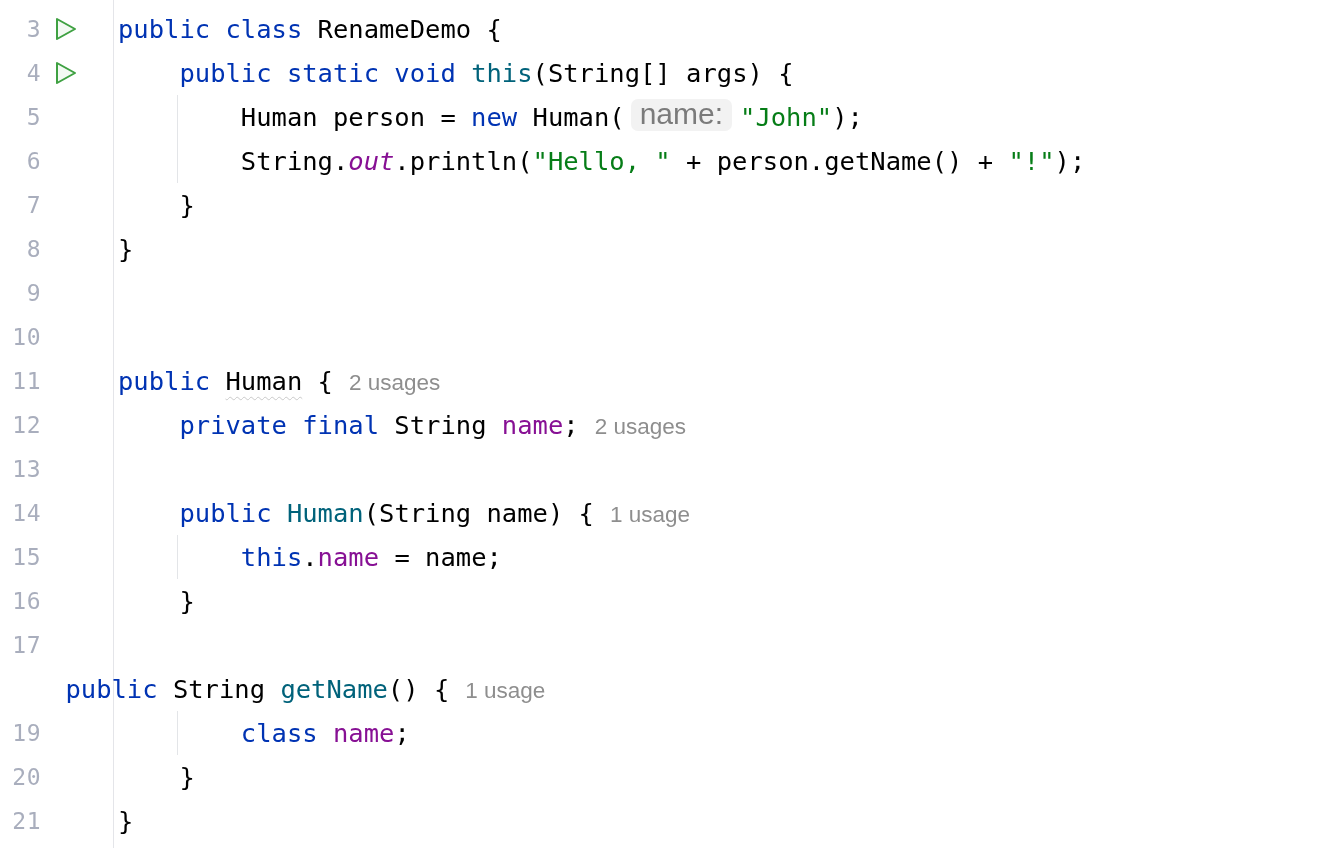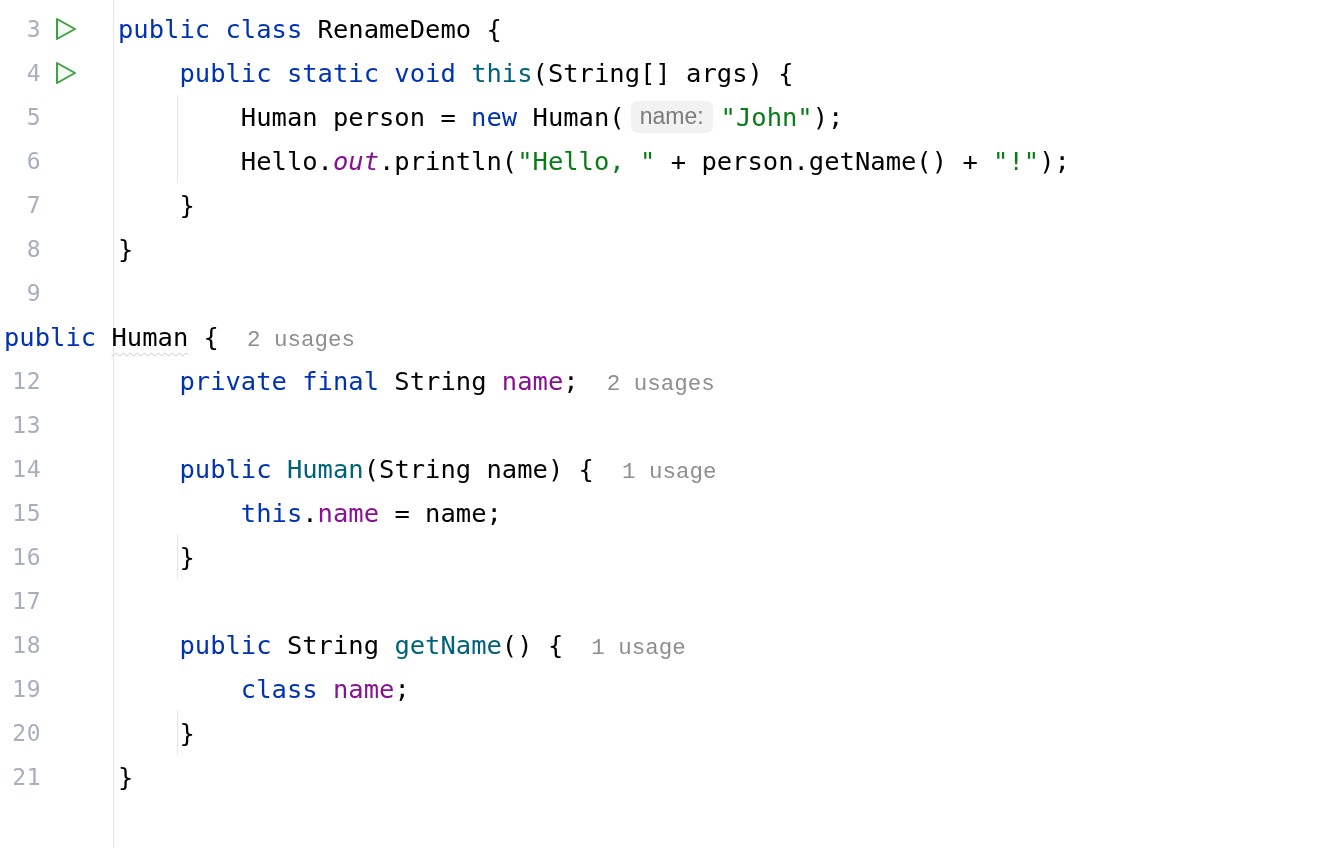--- a/index.html
+++ b/index.html
@@ -68,26 +68,26 @@
   .inlay {
     display: inline-block;
     vertical-align: 2px;
     margin: 0 8px 0 6px;
     padding: 0 9px 2px 9px;
     line-height: 30px;
     border-radius: 7px;
     background: var(--inlay-bg, #f2f2f2);
     color: var(--inlay-text, #7b7b7b);
     font-family: "Liberation Sans", sans-serif;
-    font-size: 23px;
+    font-size: 30px;
   }
   .usages {
-    margin-left: 28px;
+    margin-left: 16px;
     color: var(--hint, #8e8e8e);
-    font-family: Liberation Mono, monospace;
+    font-family: Liberation Sans, sans-serif;
     font-size: 22.5px;
     cursor: pointer;
   }
   .indent-guide {
     position: absolute;
     width: 1px;
     background: var(--indent-guide, #e3e5e8);
   }
   .g1 { left: 177px; top: 95px;  height: 88px; }
   .g2 { left: 177px; top: 535px; height: 44px; }
@@ -99,32 +99,33 @@
 <div class="editor">
   <div class="gutter-border"></div>
   <div class="lines" id="lines">
       <div class="row"><div class="gutter"><span class="lnum">3</span><span class="runicon"><svg width="28" height="28" viewBox="0 0 28 28">
               <polygon points="6,4 24,14 6,24" fill="#f3faf3" stroke="#3fa142" stroke-width="2" stroke-linejoin="round"></polygon>
             </svg></span></div><div class="code"><span class="c-kw">public class</span><span class="c-pl"> RenameDemo {</span></div></div>
       <div class="row"><div class="gutter"><span class="lnum">4</span><span class="runicon"><svg width="28" height="28" viewBox="0 0 28 28">
               <polygon points="6,4 24,14 6,24" fill="#f3faf3" stroke="#3fa142" stroke-width="2" stroke-linejoin="round"></polygon>
             </svg></span></div><div class="code"><span class="c-pl">    </span><span class="c-kw">public static void</span><span class="c-pl"> </span><span class="c-decl">this</span><span class="c-pl">(String[] args) {</span></div></div>
       <div class="row"><div class="gutter"><span class="lnum">5</span></div><div class="code"><span class="c-pl">        Human person = </span><span class="c-kw">new</span><span class="c-pl"> Human(</span><span class="inlay">name:</span><span class="c-str">"John"</span><span class="c-pl">);</span></div></div>
-      <div class="row"><div class="gutter"><span class="lnum">6</span></div><div class="code"><span class="c-pl">        Hello.</span><span class="c-field c-it">out</span><span class="c-pl">.println(</span><span class="c-str">"Hello, "</span><span class="c-pl"> + person.getName() + </span><span class="c-str">"!"</span><span class="c-pl">);</span></div></div>
+      <div class="row"><div class="gutter"><span class="lnum">6</span></div><div class="code"><span class="c-pl">        String.</span><span class="c-field c-it">out</span><span class="c-pl">.println(</span><span class="c-str">"Hello, "</span><span class="c-pl"> + person.getName() + </span><span class="c-str">"!"</span><span class="c-pl">);</span></div></div>
       <div class="row"><div class="gutter"><span class="lnum">7</span></div><div class="code"><span class="c-pl">    }</span></div></div>
       <div class="row"><div class="gutter"><span class="lnum">8</span></div><div class="code"><span class="c-pl">}</span></div></div>
       <div class="row"><div class="gutter"><span class="lnum">9</span></div><div class="code"></div></div>
-      <div class="row"><div class="code"><span class="c-kw">public</span><span class="c-pl"> </span><span class="c-warn">Human</span><span class="c-pl"> {</span><span class="usages">2 usages</span></div></div>
+      <div class="row"><div class="gutter"><span class="lnum">10</span></div><div class="code"></div></div>
+      <div class="row"><div class="gutter"><span class="lnum">11</span></div><div class="code"><span class="c-kw">public</span><span class="c-pl"> </span><span class="c-warn">Human</span><span class="c-pl"> {</span><span class="usages">2 usages</span></div></div>
       <div class="row"><div class="gutter"><span class="lnum">12</span></div><div class="code"><span class="c-pl">    </span><span class="c-kw">private final</span><span class="c-pl"> String </span><span class="c-field">name</span><span class="c-pl">;</span><span class="usages">2 usages</span></div></div>
       <div class="row"><div class="gutter"><span class="lnum">13</span></div><div class="code"></div></div>
       <div class="row"><div class="gutter"><span class="lnum">14</span></div><div class="code"><span class="c-pl">    </span><span class="c-kw">public</span><span class="c-pl"> </span><span class="c-decl">Human</span><span class="c-pl">(String name) {</span><span class="usages">1 usage</span></div></div>
       <div class="row"><div class="gutter"><span class="lnum">15</span></div><div class="code"><span class="c-pl">        </span><span class="c-kw">this</span><span class="c-pl">.</span><span class="c-field">name</span><span class="c-pl"> = name;</span></div></div>
       <div class="row"><div class="gutter"><span class="lnum">16</span></div><div class="code"><span class="c-pl">    }</span></div></div>
       <div class="row"><div class="gutter"><span class="lnum">17</span></div><div class="code"></div></div>
-      <div class="row"><div class="gutter"><span class="lnum">18</span></div><div class="code"><span class="c-pl">    </span><span class="c-kw">public</span><span class="c-pl"> String </span><span class="c-decl">getName</span><span class="c-pl">() {</span><span class="usages">1 usage</span></div></div>
+      <div class="row"><div class="code"><span class="c-pl">    </span><span class="c-kw">public</span><span class="c-pl"> String </span><span class="c-decl">getName</span><span class="c-pl">() {</span><span class="usages">1 usage</span></div></div>
       <div class="row"><div class="gutter"><span class="lnum">19</span></div><div class="code"><span class="c-pl">        </span><span class="c-kw">class</span><span class="c-pl"> </span><span class="c-field">name</span><span class="c-pl">;</span></div></div>
       <div class="row"><div class="gutter"><span class="lnum">20</span></div><div class="code"><span class="c-pl">    }</span></div></div>
       <div class="row"><div class="gutter"><span class="lnum">21</span></div><div class="code"><span class="c-pl">}</span></div></div>
     </div>
   <div class="indent-guide g1"></div>
   <div class="indent-guide g2"></div>
   <div class="indent-guide g3"></div>
 </div>
 
 </body></html>

